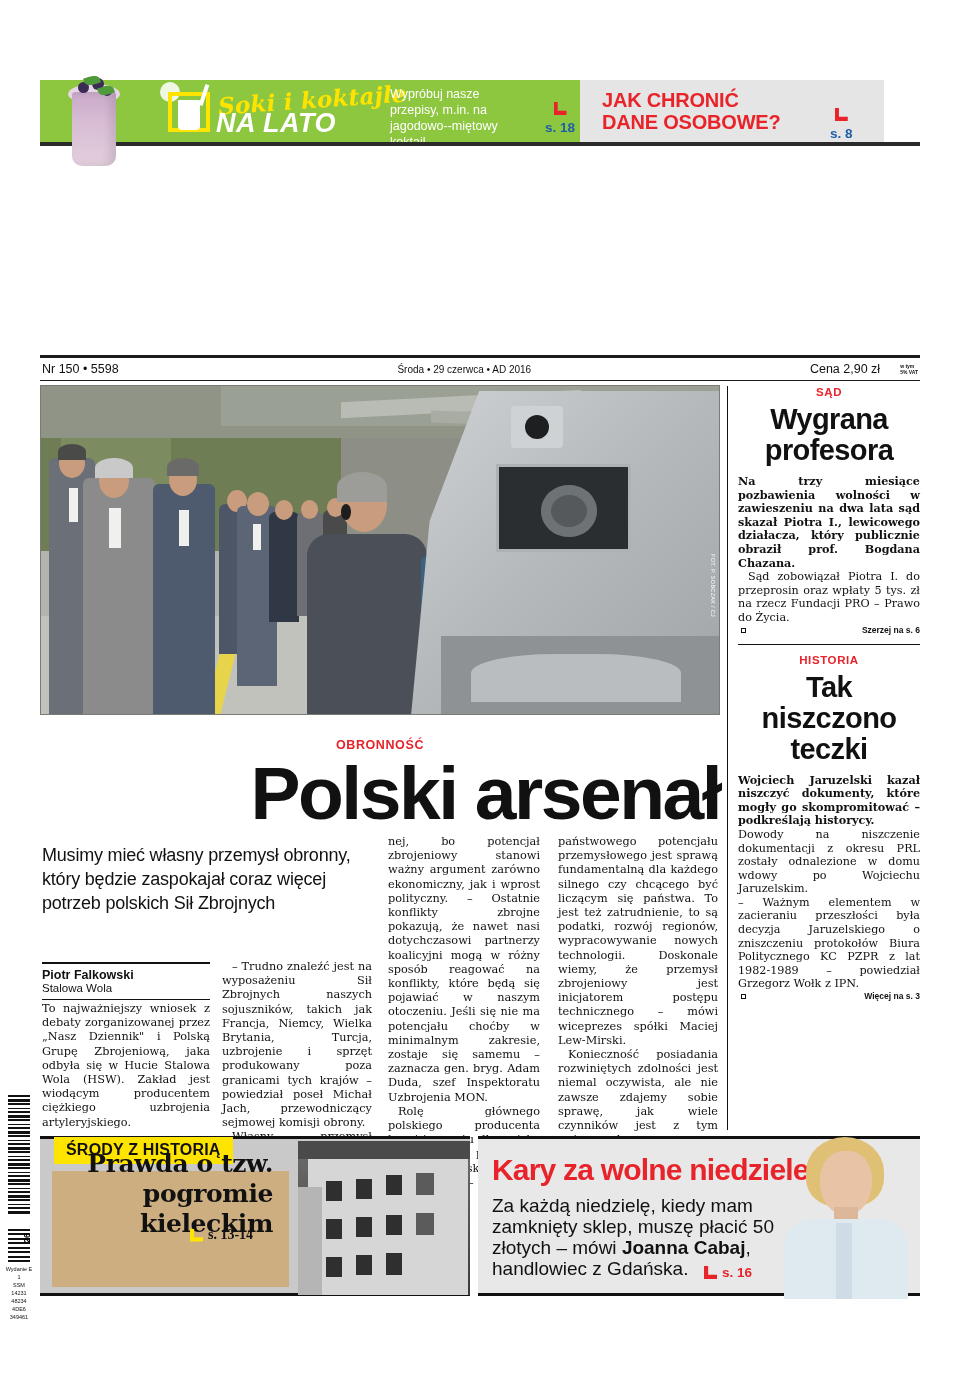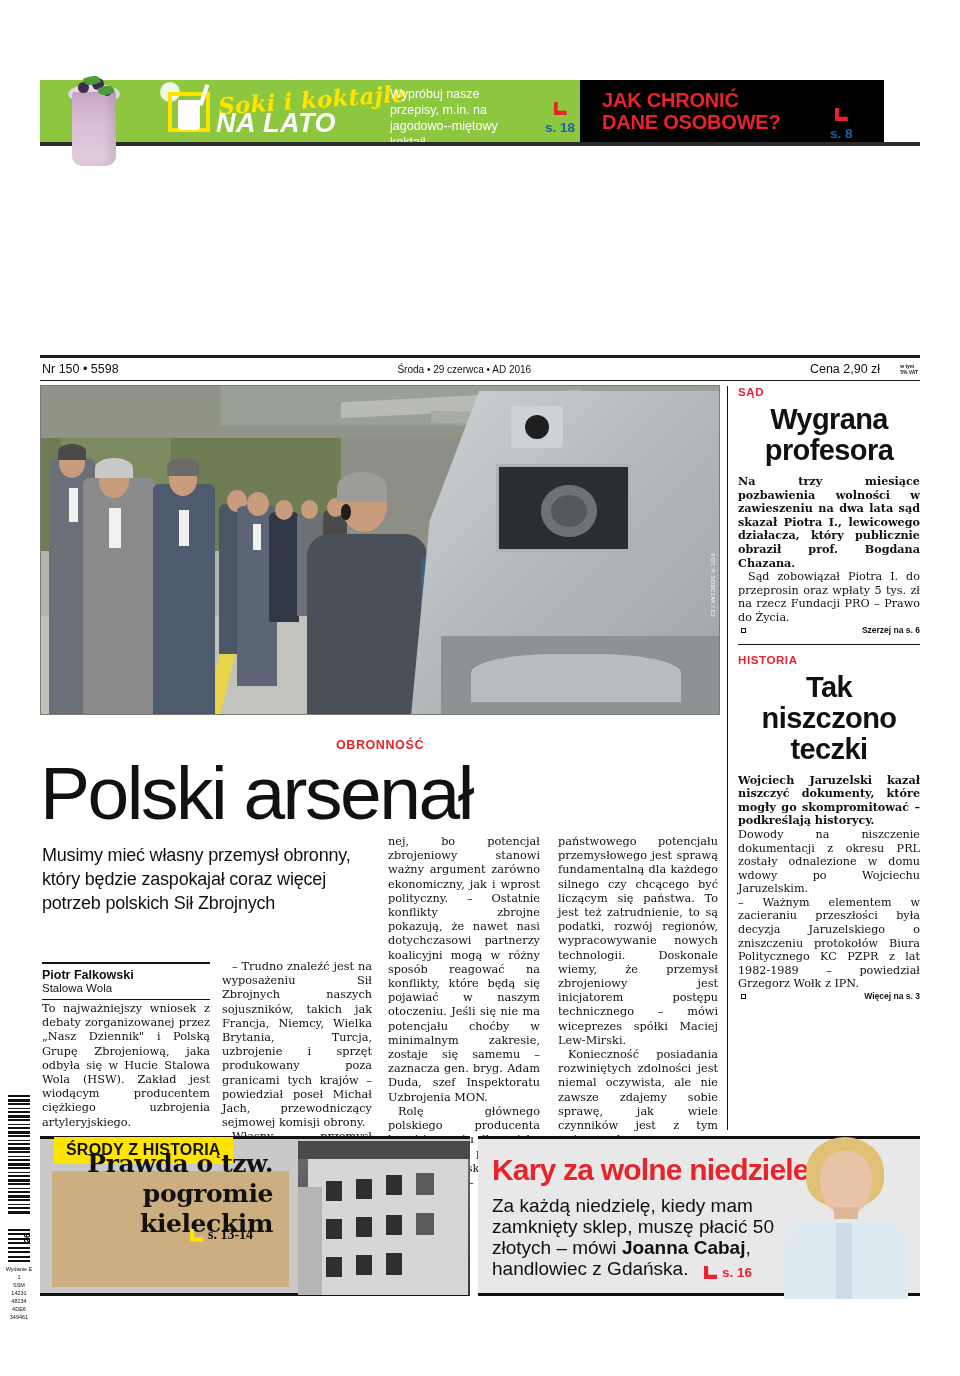--- a/index.html
+++ b/index.html
@@ -102,21 +102,21 @@
   }
   .corner-mark {
     width: 13px; height: 13px;
     background: #e8232a;
     clip-path: polygon(0 0, 32% 0, 32% 68%, 100% 68%, 100% 100%, 0 100%);
   }
   .ref-num { font-size: 13.5px; font-weight: 700; color: #1d5fa8; }
 
   .ad-blue {
     width: 304px; height: 62px;
-    background: #000000;
+    background: #e5e5e5;
     position: relative;
     padding-left: 48px;
   }
   .ad-blue-title {
     position: absolute; left: 22px; top: 9px;
     font-size: 20px; font-weight: 700; color: #e8232a;
     line-height: 22px; letter-spacing: -.2px;
   }
   .underbar { position: absolute; left: 40px; top: 142px; width: 880px; height: 4px; background:#2b2b2b; }
 
@@ -243,21 +243,21 @@
   }
 
   
   .sidebar {
     position: absolute; left: 727px; top: 386px;
     width: 193px; height: 744px;
     border-left: 1px solid #111;
     padding-left: 10px;
   }
   .kicker {
-    color: #e8232a;
+    text-align: center; color: #e8232a;
     font-size: 11.5px; font-weight: 700; letter-spacing: .6px;
     margin-bottom: 6px;
   }
   .side-head {
     text-align: center;
     font-size: 29px; line-height: 31px; font-weight: 700;
     color: #111; letter-spacing: -.6px;
     margin-bottom: 9px;
   }
   .side-body {
@@ -279,22 +279,22 @@
   .side-rule { border-top: 1px solid #111; margin: 9px 0 9px 0; }
 
   
   .main-kicker {
     position: absolute; left: 40px; top: 738px; width: 680px;
     text-align: center; color:#e8232a;
     font-size: 12.5px; font-weight:700; letter-spacing:.6px;
   }
   .main-head {
     position: absolute; left: 40px; top: 752px; width: 680px;
-    text-align: left;
-    font-size: 75px; line-height: 82px; font-weight: 400;
+    text-align: right;
+    font-size: 75px; line-height: 82px; font-weight: 700;
     letter-spacing: -2.5px; color:#111;
   }
   .main-sub {
     position: absolute; left: 42px; top: 843px; width: 330px;
     font-size: 18px; line-height: 24px; color:#111;
     letter-spacing: -.2px;
   }
   .byline {
     position: absolute; left: 42px; top: 962px; width: 168px;
     border-top: 2px solid #111; border-bottom: 1px solid #111;

